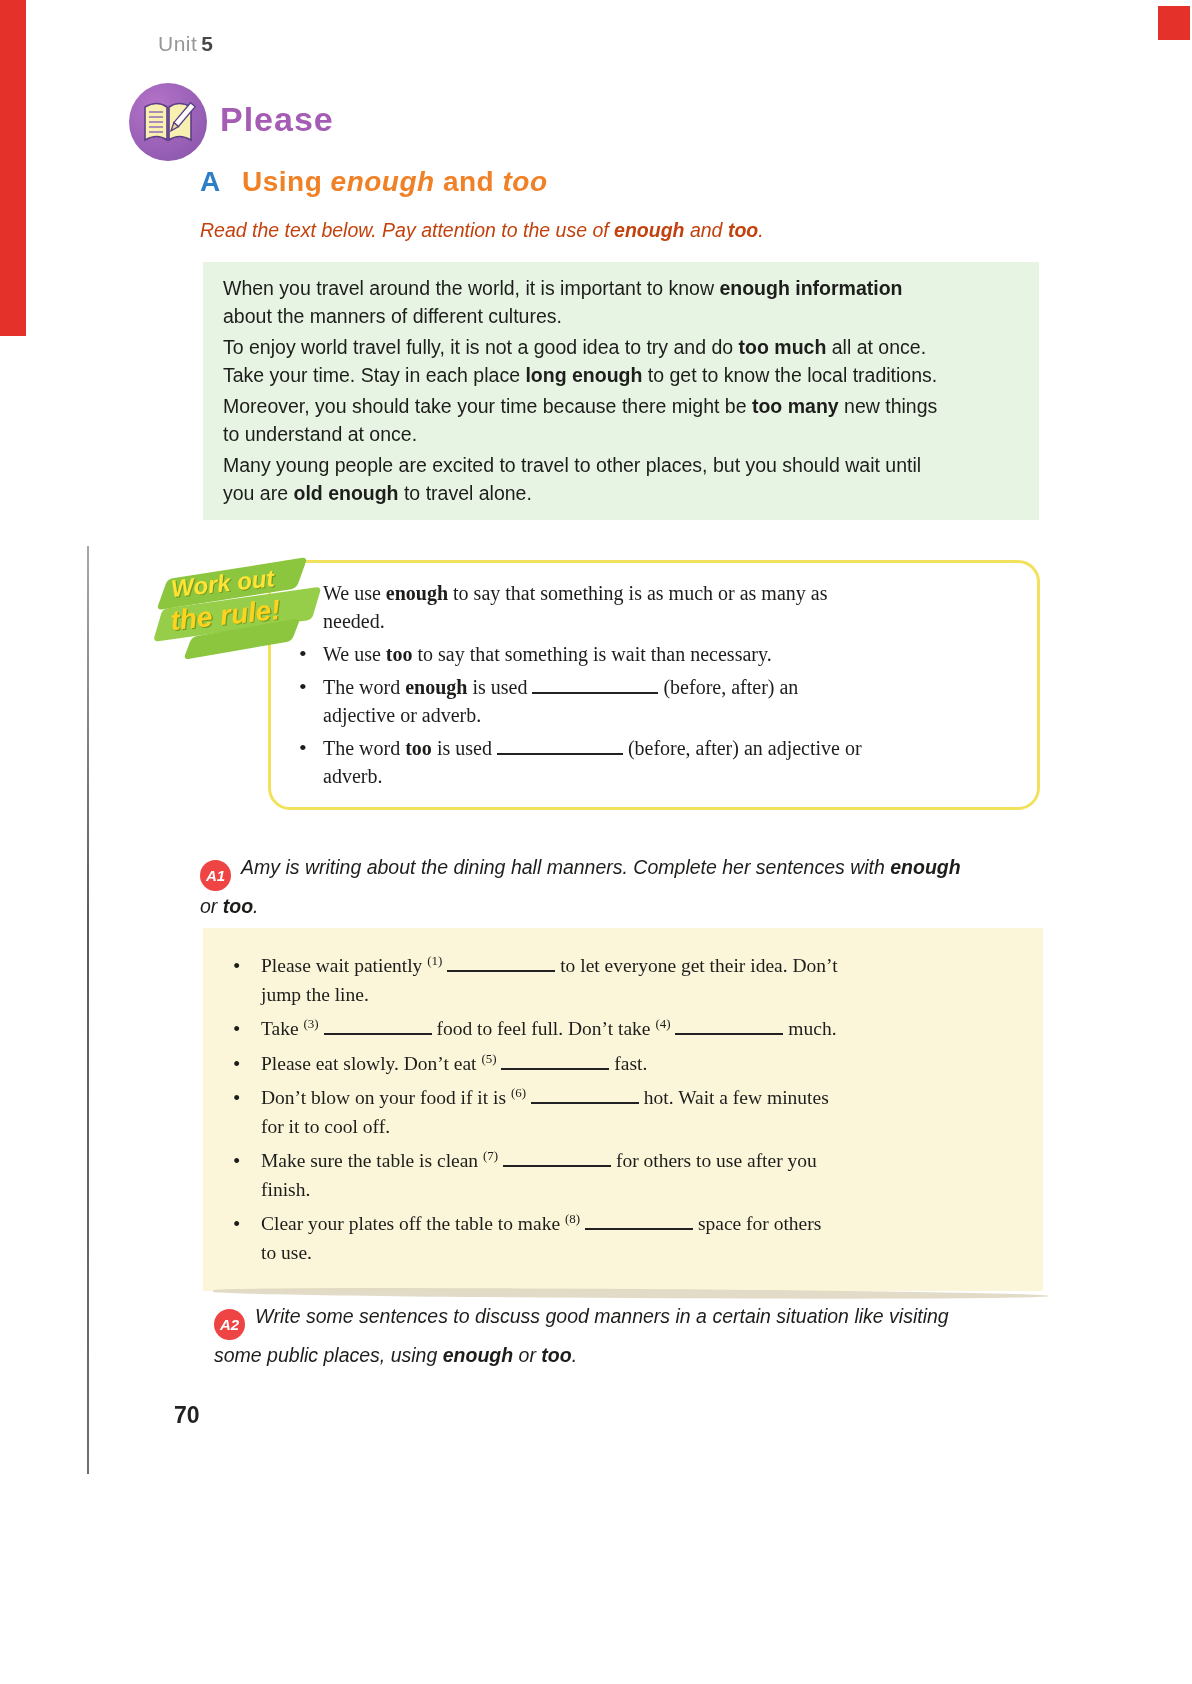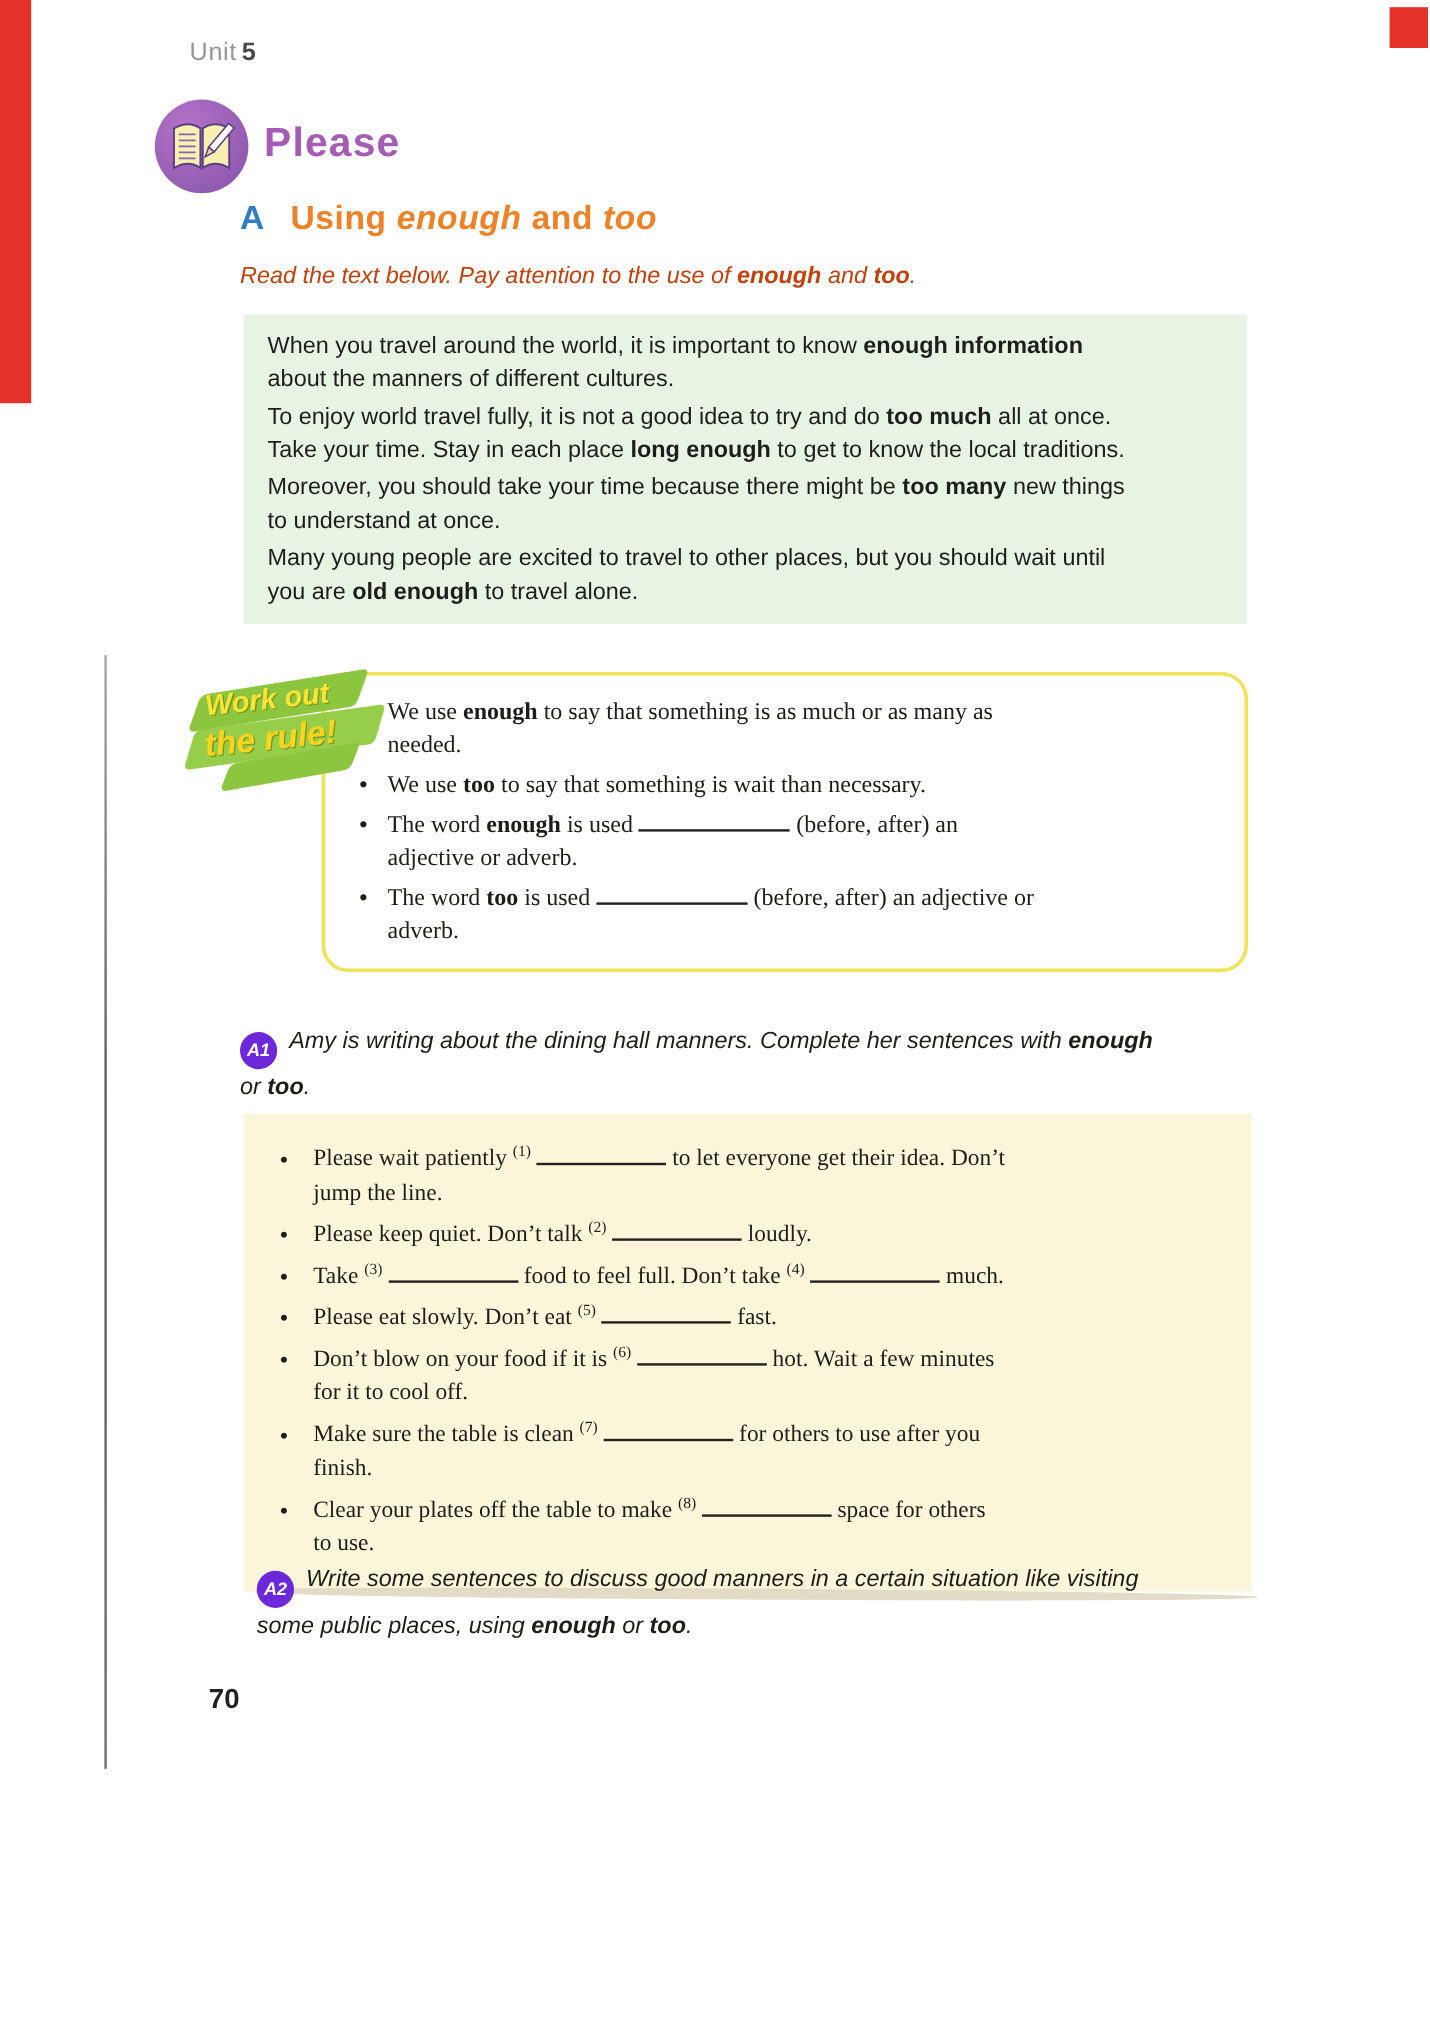--- a/index.html
+++ b/index.html
@@ -47,21 +47,21 @@
   .rulebox ul{margin:0;padding:0;list-style:none;font-family:"Liberation Serif",serif;font-size:20px;line-height:28px;}
   .rulebox li{position:relative;padding-left:36px;margin-bottom:5px;}
   .rulebox li::before{content:"\2022";position:absolute;left:12px;top:0;font-size:22px;}
   .rulebox .blank{width:126px;}
 
   .blank{display:inline-block;width:108px;height:0.8em;border-bottom:2px solid #222;}
 
   
   .a1row{left:200px;top:852px;width:830px;font-size:19.5px;font-style:italic;line-height:31px;}
   .a2row{left:214px;top:1301px;width:830px;font-size:19.5px;font-style:italic;line-height:31px;}
-  .badge{display:inline-block;width:31px;height:31px;border-radius:50%;background:#6d28d9;color:#fff;
+  .badge{display:inline-block;width:31px;height:31px;border-radius:50%;background:#ef4444;color:#fff;
     font-style:italic;font-weight:bold;font-size:15px;line-height:31px;text-align:center;vertical-align:-7px;margin-right:10px;letter-spacing:0;}
 
   
   .creambox{left:203px;top:928px;width:840px;background:#fbf6d9;padding:24px 24px 18px 26px;box-sizing:border-box;}
   .creambox::after{content:"";position:absolute;left:10px;right:-6px;bottom:-7px;height:9px;
     background:#ddd5bd;border-radius:40% 60% 50% 50%;transform:rotate(0.3deg);opacity:0.85;}
   .creambox ul{margin:0;padding:0;list-style:none;font-family:"Liberation Serif",serif;font-size:19.5px;line-height:28.5px;}
   .creambox li{position:relative;padding-left:32px;margin-bottom:6px;}
   .creambox li::before{content:"\2022";position:absolute;left:4px;top:0;font-size:21px;}
 
@@ -129,21 +129,20 @@
   <div class="l2">the rule!</div>
 </div>
 
 <div class="abs a1row">
   <span class="badge">A1</span><span><span>Amy is writing about the dining hall manners. Complete her sentences with </span><span class="b">enough</span><br><span>or </span><span class="b">too</span><span>.</span></span>
 </div>
 
 <div class="abs creambox">
   <ul>
     <li><span>Please wait patiently </span><sup>(1)</sup><span> </span><span class="blank"></span><span> to let everyone get their idea. Don’t</span><br><span>jump the line.</span></li>
-    <li><span>Please keep quiet. Don’t talk </span><sup>(2)</sup><span> </span><span class="blank"></span><span> loudly.</span></li>
     <li><span>Take </span><sup>(3)</sup><span> </span><span class="blank"></span><span> food to feel full. Don’t take </span><sup>(4)</sup><span> </span><span class="blank"></span><span> much.</span></li>
     <li><span>Please eat slowly. Don’t eat </span><sup>(5)</sup><span> </span><span class="blank"></span><span> fast.</span></li>
     <li><span>Don’t blow on your food if it is </span><sup>(6)</sup><span> </span><span class="blank"></span><span> hot. Wait a few minutes</span><br><span>for it to cool off.</span></li>
     <li><span>Make sure the table is clean </span><sup>(7)</sup><span> </span><span class="blank"></span><span> for others to use after you</span><br><span>finish.</span></li>
     <li><span>Clear your plates off the table to make </span><sup>(8)</sup><span> </span><span class="blank"></span><span> space for others</span><br><span>to use.</span></li>
   </ul>
 </div>
 
 <div class="abs a2row">
   <span class="badge">A2</span><span><span>Write some sentences to discuss good manners in a certain situation like visiting</span><br><span>some public places, using </span><span class="b">enough</span><span> or </span><span class="b">too</span><span>.</span></span>

